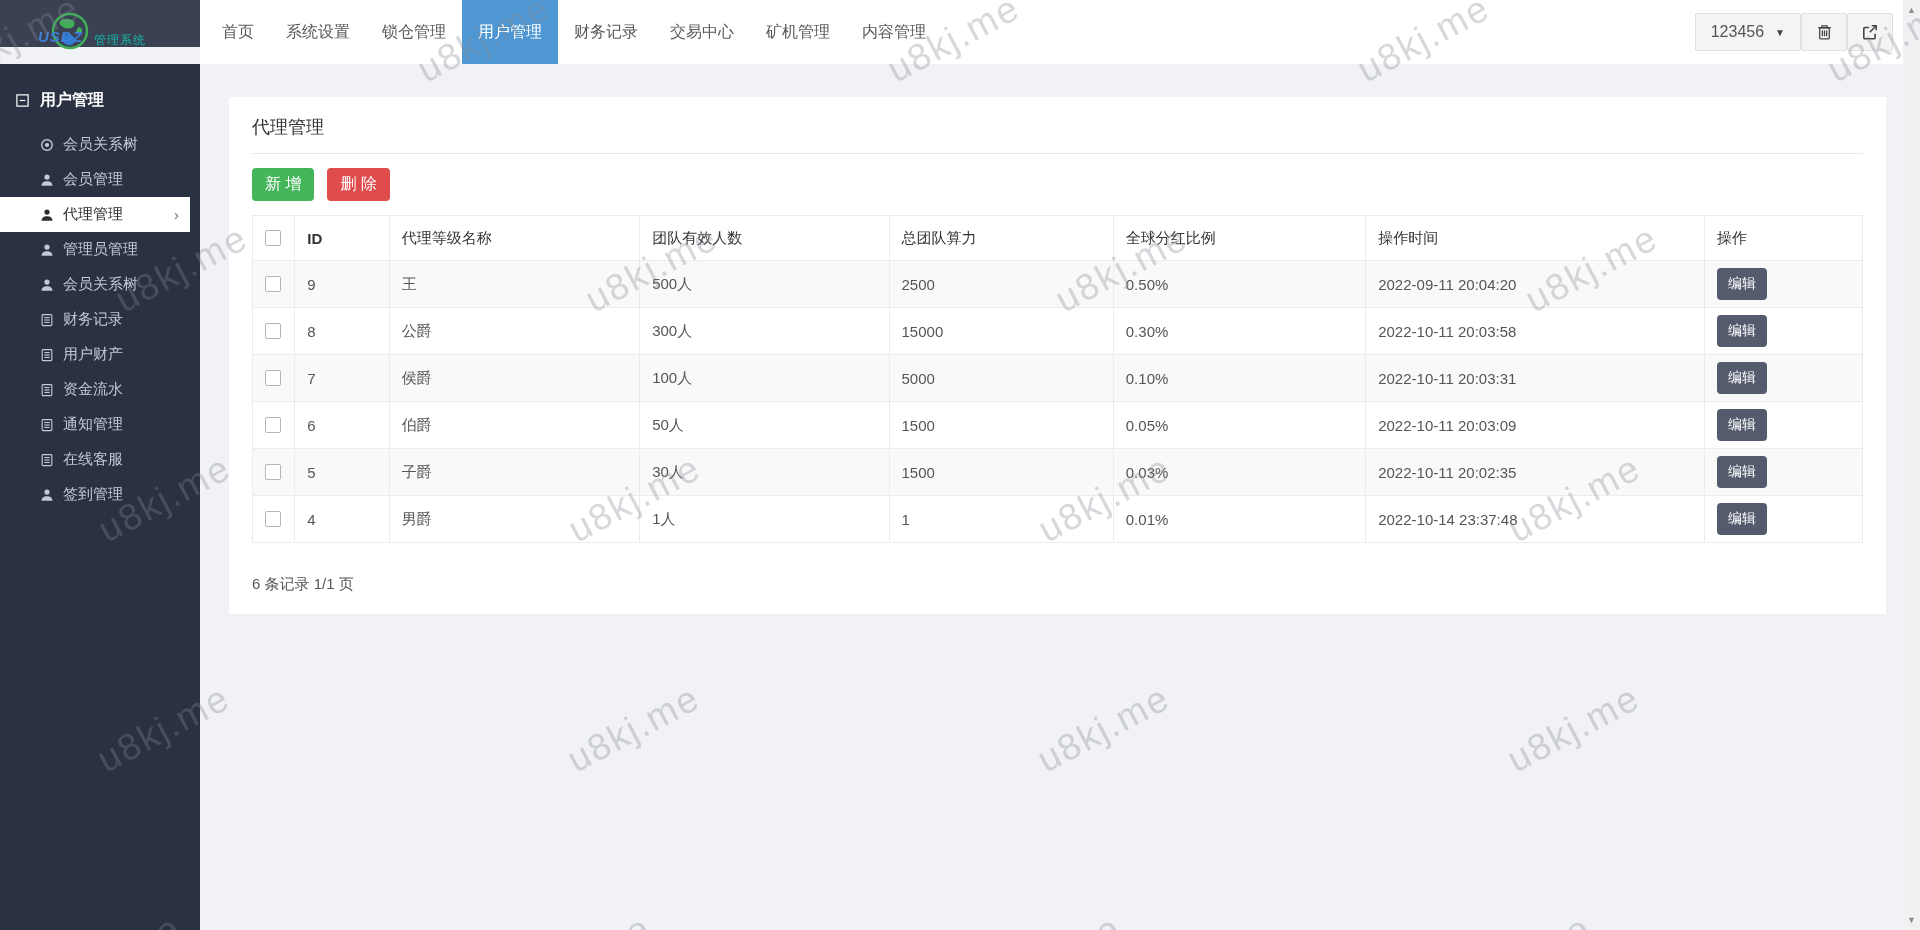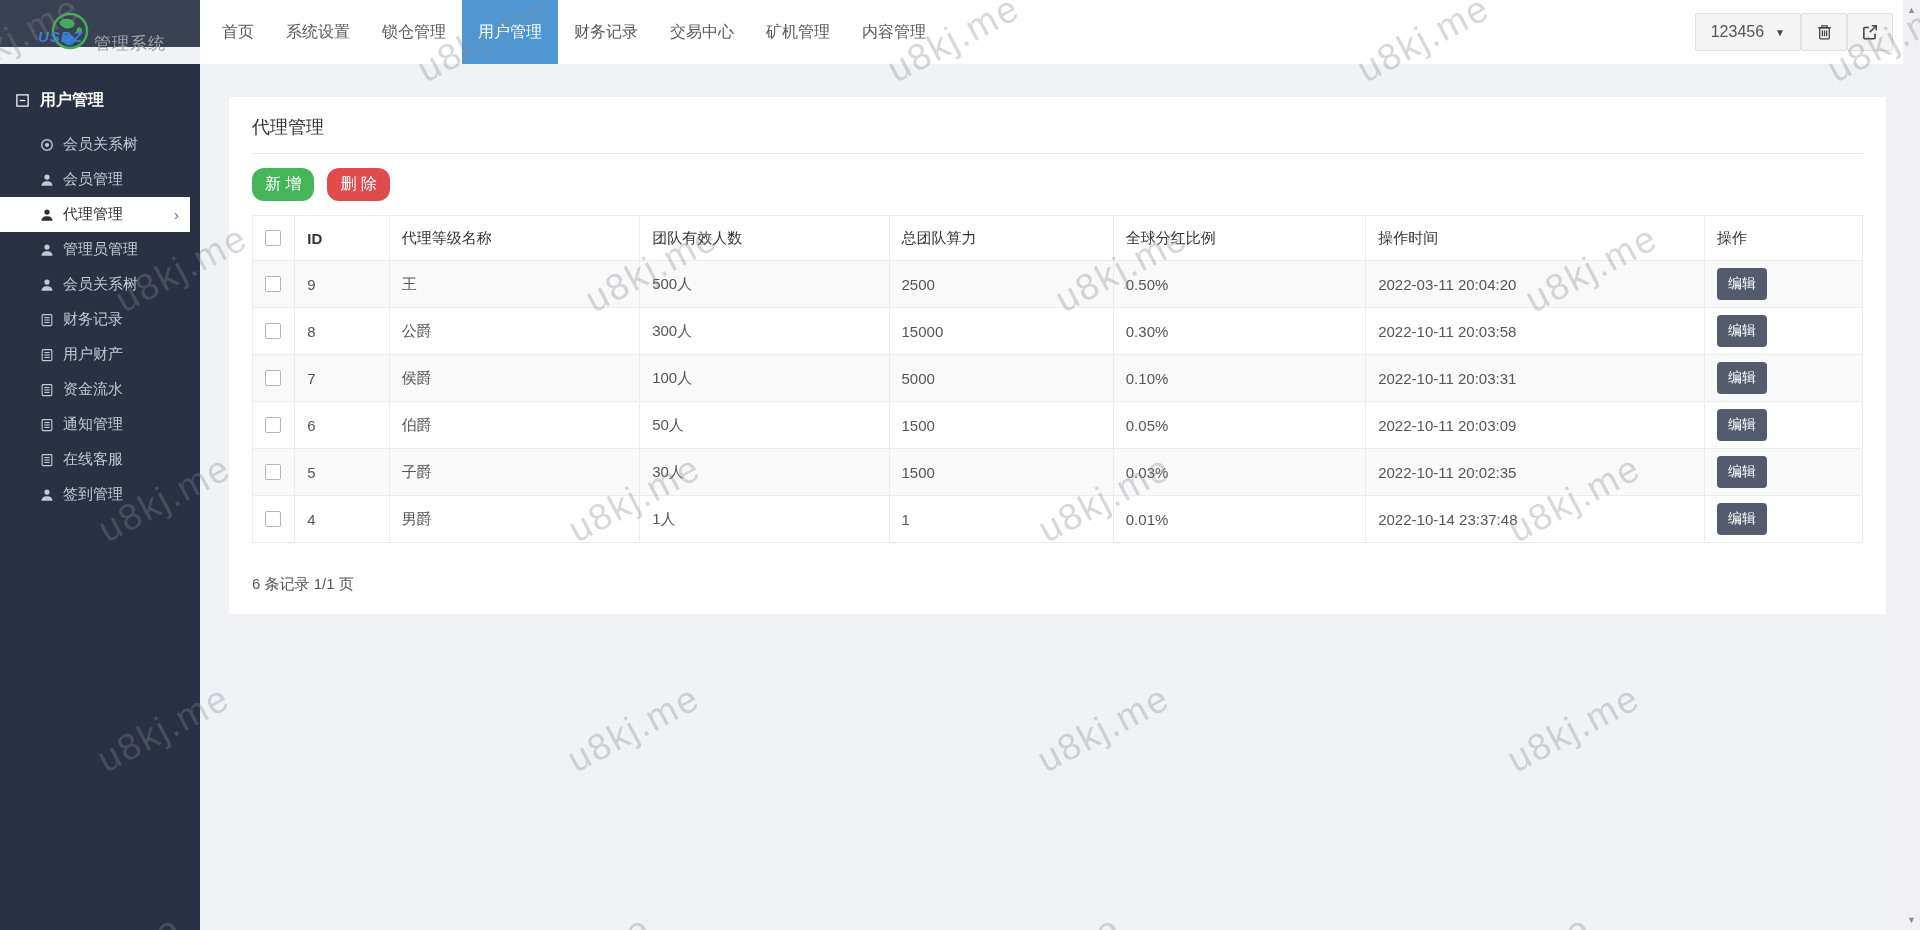--- a/index.html
+++ b/index.html
@@ -16,21 +16,21 @@
     background:#3a4152; z-index:6;
   }
   .logo .globe { position:absolute; left:50px; top:11px; width:40px; height:40px; }
   .logo .usdz {
     position:absolute; left:38px; top:28px;
     color:#3f7fd8; font-weight:bold; font-style:italic;
     font-size:15px; letter-spacing:1px;
   }
   .logo .logo-title {
     position:absolute; left:94px; top:32px;
-    color:#a3a3a3; font-size:17px; letter-spacing:1px;
+    color:#14b8a6; font-size:12px; letter-spacing:1px;
   }
 
   
   .topbar {
     position:absolute; left:200px; top:0; right:17px; height:64px;
     background:#fff; display:flex; align-items:center; z-index:5;
   }
   .nav { display:flex; height:100%; margin-left:6px;align-items:center; }
   .nav-tab {
     padding:0 16px; line-height:64px; font-size:16px; color:#595959;
@@ -70,21 +70,21 @@
   .side-item.active { background:#fff; color:#2f2f2f; }
   .side-item .chev { margin-left:auto; margin-right:11px; color:#6d6d6d; font-size:15px; }
 
   
   .main { position:absolute; left:200px; top:64px; right:17px; bottom:0; }
   .card { margin:33px 17px 0 29px; background:#fff; padding:18px 23px 12px; }
   .card-title { font-size:18px; color:#333; padding-bottom:14px; border-bottom:1px solid #e8e8e8; }
   .btn-row { margin-top:14px; display:flex; gap:13px; }
   .btn {
     border:none; color:#fff; font-size:16px; height:33px; padding:0 13px;
-    border-radius:12px; cursor:pointer; white-space:nowrap;
+    border-radius:4px; cursor:pointer; white-space:nowrap;
   }
   .btn-add { background:var(--green,#45b55a); }
   .btn-del { background:var(--red,#e04c4c); }
 
   table { width:100%; border-collapse:collapse; table-layout:fixed; margin-top:14px; }
   th, td {
     border:1px solid #ececec; font-size:15px; text-align:left;
     padding:0 12px; overflow:hidden; white-space:nowrap;
   }
   th { height:45px; color:#333; font-weight:normal; background:#fff; }
@@ -324,21 +324,21 @@
       <tbody id="table-body">
           <tr>
             <td>
               <input type="checkbox" class="cb" style="">
             </td>
             <td>9</td>
             <td>王</td>
             <td>500人</td>
             <td>2500</td>
             <td>0.50%</td>
-            <td>2022-03-11 20:04:20</td>
+            <td>2022-09-11 20:04:20</td>
             <td><button class="edit-btn">编辑</button></td>
           </tr>
           <tr>
             <td>
               <input type="checkbox" class="cb" style="">
             </td>
             <td>8</td>
             <td>公爵</td>
             <td>300人</td>
             <td>15000</td>

